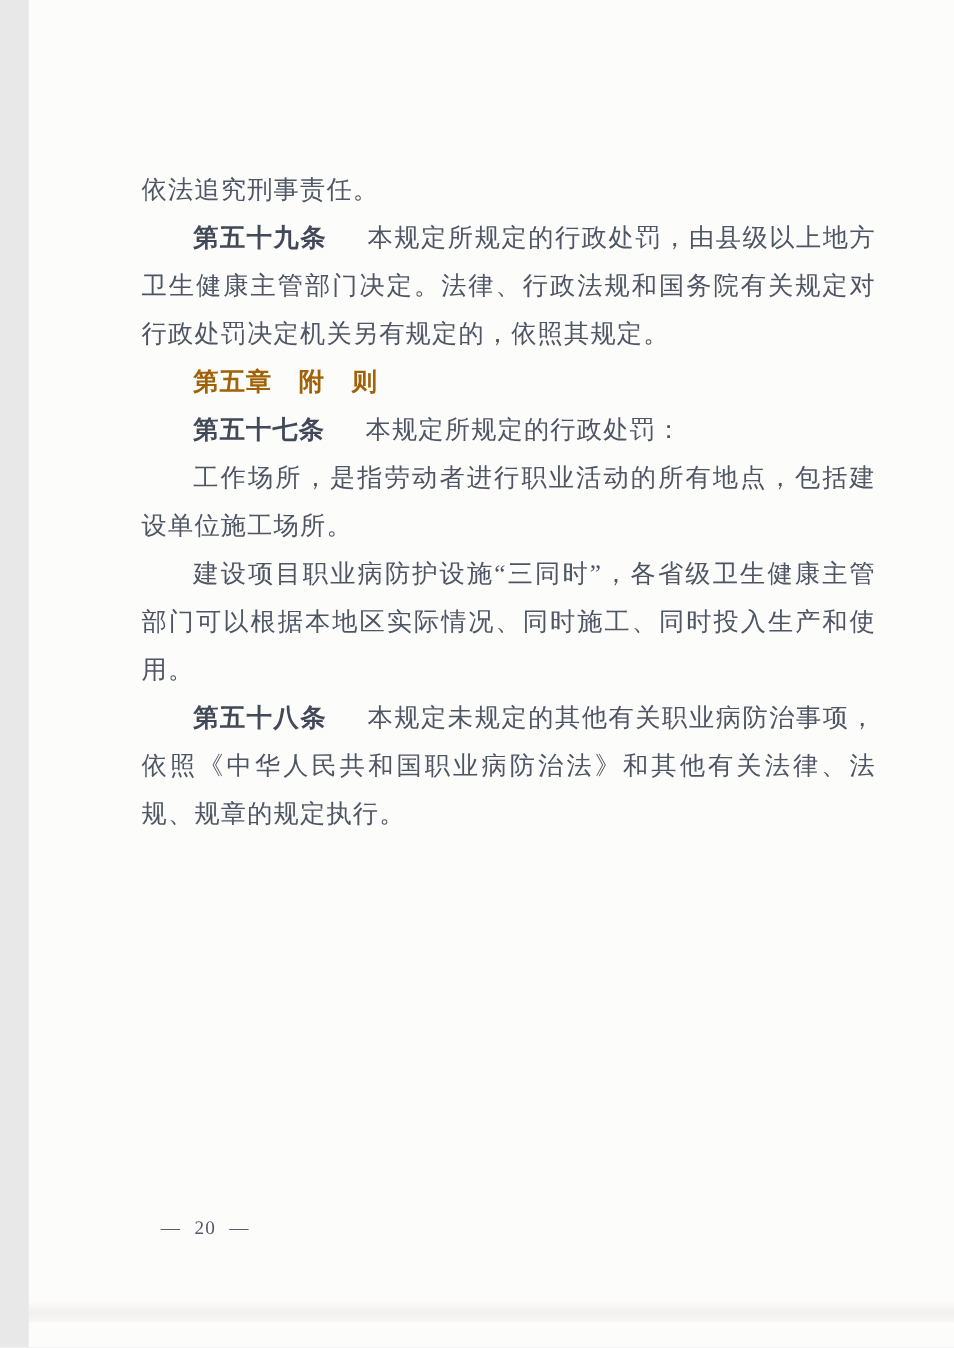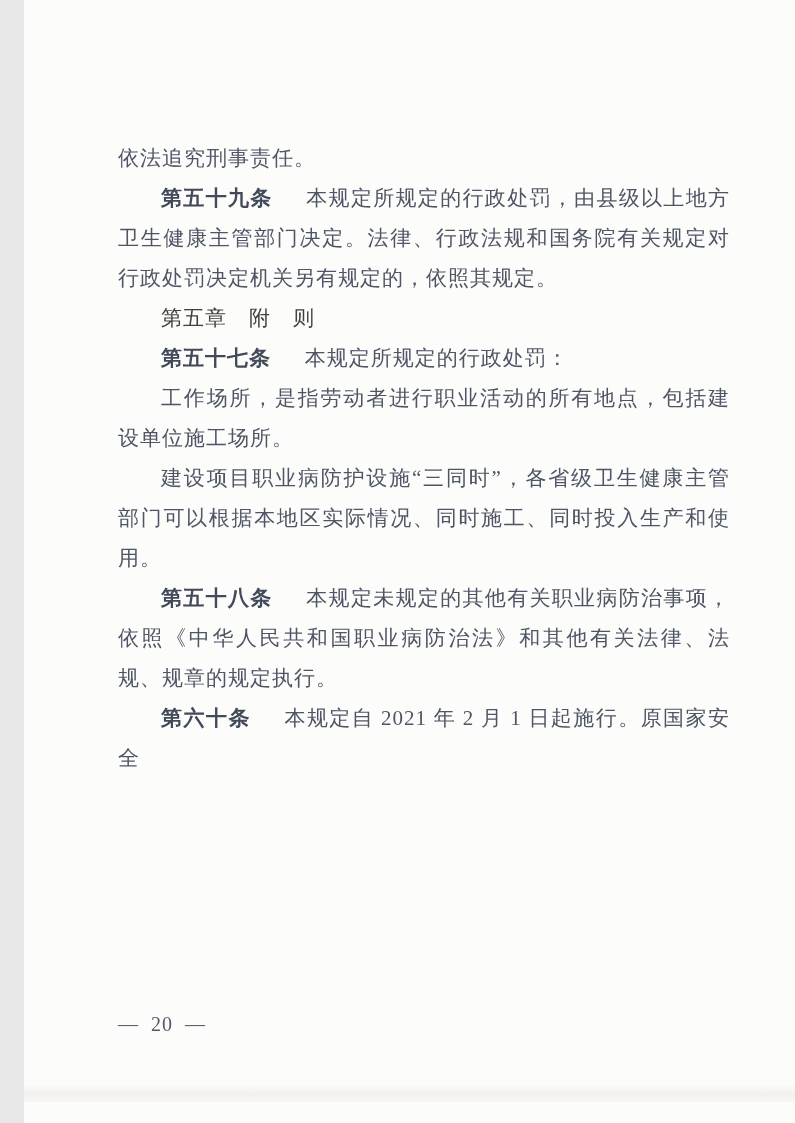--- a/index.html
+++ b/index.html
@@ -39,29 +39,29 @@
   }
   p.para.no-indent { text-indent: 0; }
   .term {
     font-weight: bold;
     color: #424a59;
     margin-right: 1.6em;
   }
   .chapter {
     margin: 34px 0 0 0;
     text-align: center;
-    font-weight: normal;
-    color: #404040;
+    font-weight: bold;
+    color: #a16207;
     text-indent: 0;
   }
   .footer {
     position: absolute;
-    left: 94px; top: 1010px;
+    left: 110px; top: 1010px;
     color: #525967;
-    font-size: 20px;
+    font-size: 16px;
     line-height: 28px;
     word-spacing: 6px;
     letter-spacing: 1px;
   }
 </style>
 </head>
 <body>
 
 <div class="page">
 
@@ -76,21 +76,20 @@
     <p class="para"><span class="term">第五十七条</span><span>本规定所规定的行政处罚：</span></p>
 
     <p class="para">工作场所，是指劳动者进行职业活动的所有地点，包括建设单位施工场所。</p>
 
 
     <p class="para">建设项目职业病防护设施“三同时”，各省级卫生健康主管部门可以根据本地区实际情况、同时施工、同时投入生产和使用。</p>
 
     <p class="para"><span class="term">第五十八条</span><span>本规定未规定的其他有关职业病防治事项，依照《中华人民共和国职业病防治法》和其他有关法律、法规、规章的规定执行。</span></p>
 
 
-    <p class="para"><span class="term">第六十条</span><span>本规定自 2021 年 2 月 1 日起施行。原国家安全</span></p>
 
   </div>
 
   <div class="footer">— 20 —</div>
 
   <div class="scan-shadow"></div>
 
 </div>
 
 </body></html>

